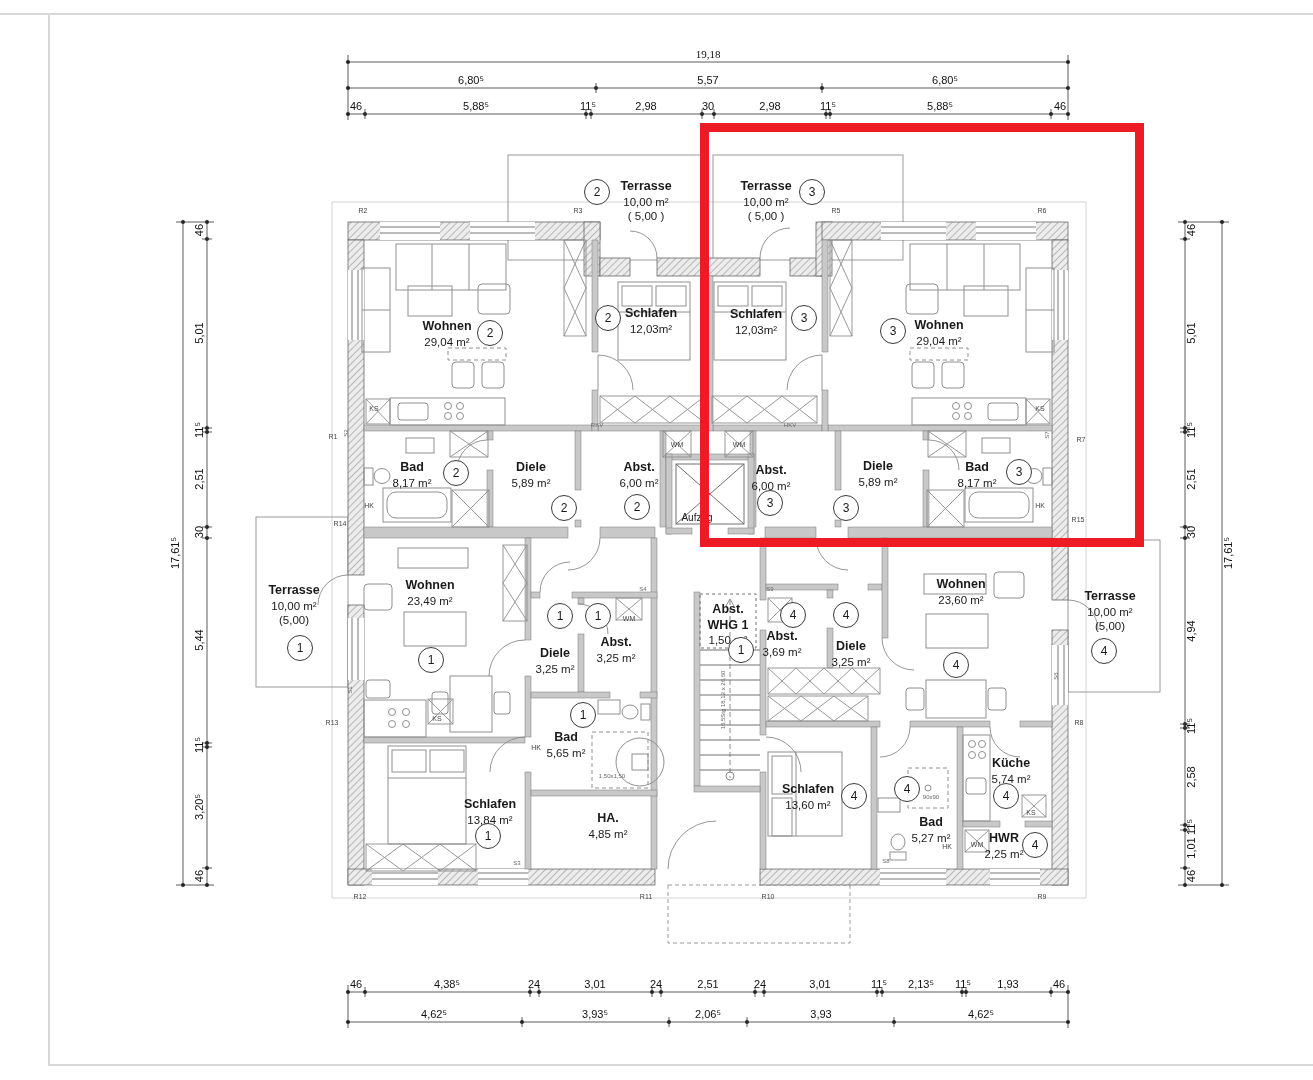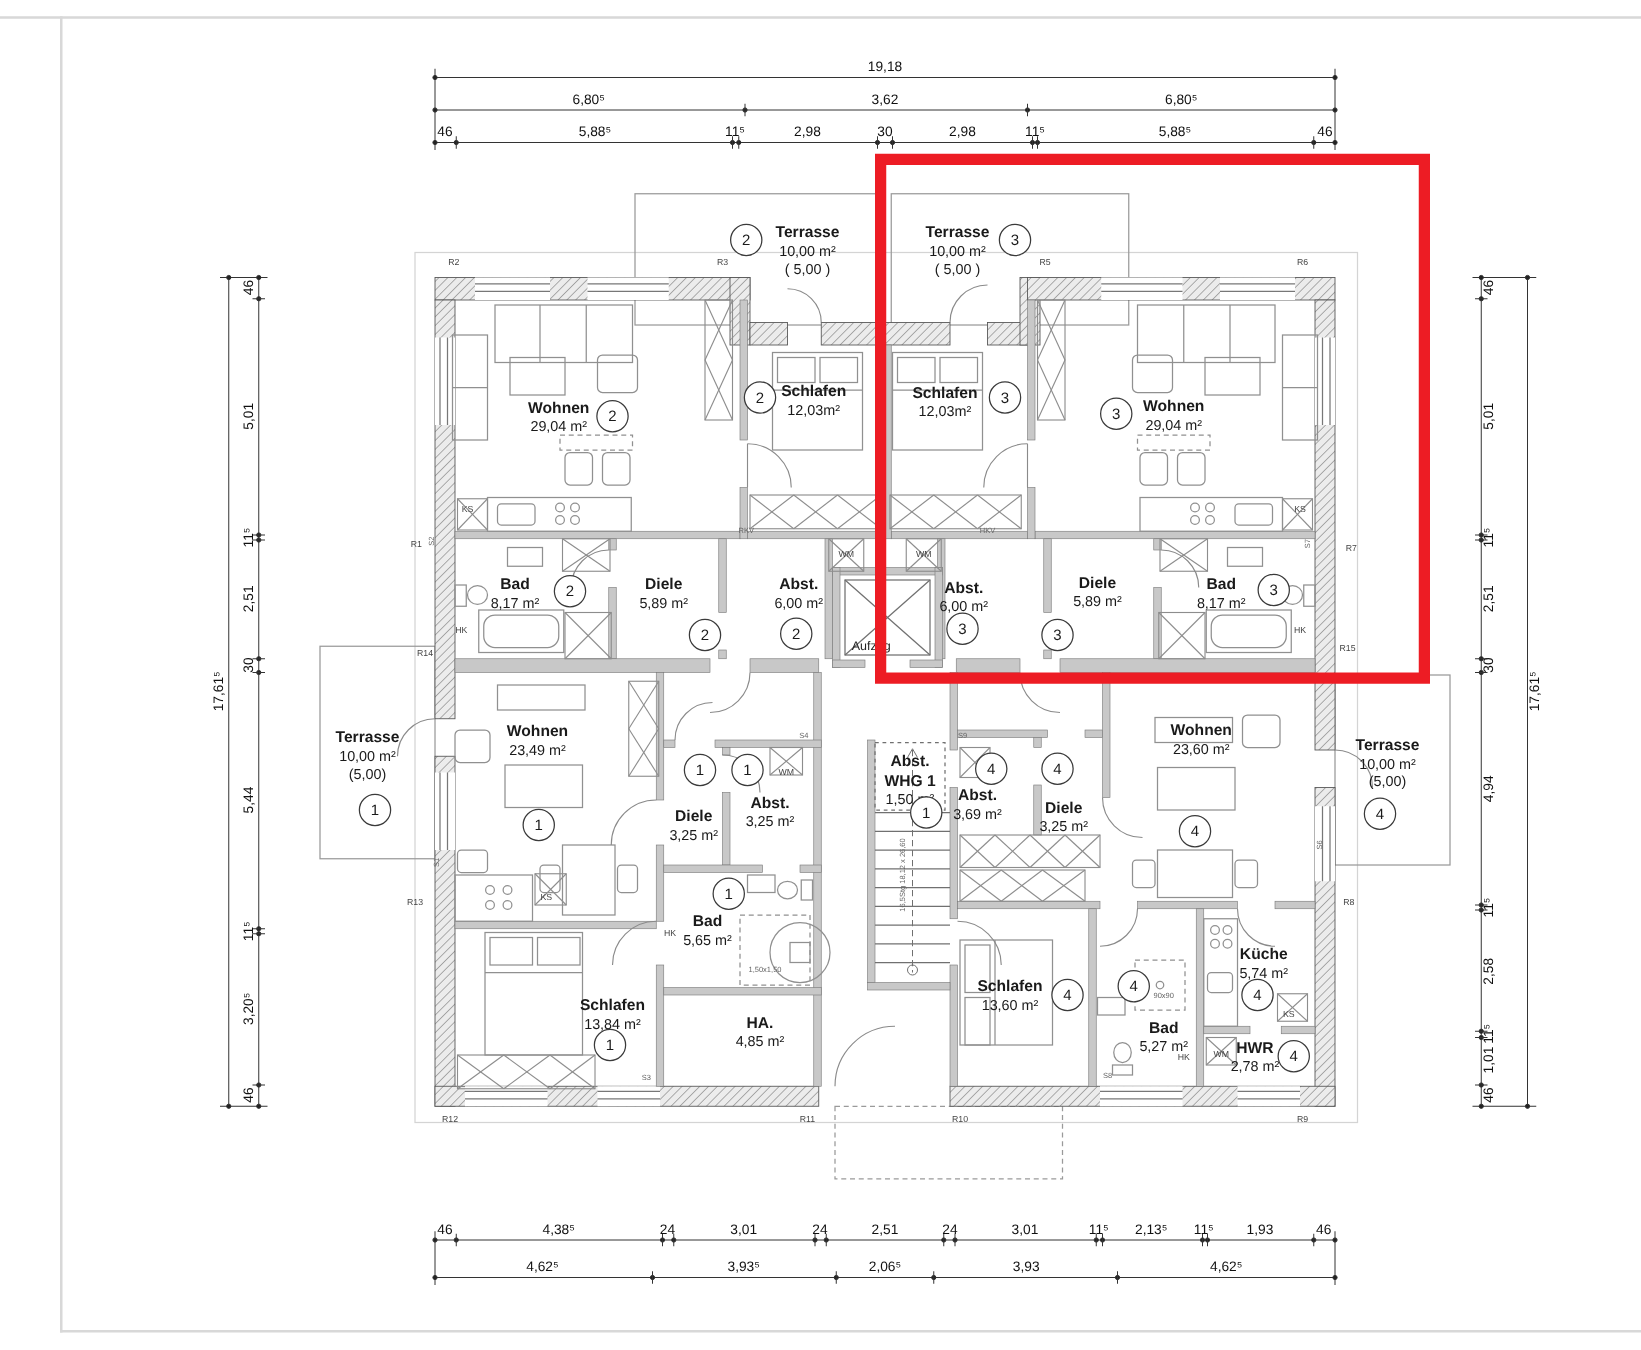--- a/index.html
+++ b/index.html
@@ -567,21 +567,21 @@
       <div class="lbl room" style="left: 490px; top: 812px;"><span class="rname">Schlafen</span><span class="rarea">13,84 m²</span></div>
       <div class="lbl room" style="left: 608px; top: 826px;"><span class="rname">HA.</span><span class="rarea">4,85 m²</span></div>
       <div class="lbl room" style="left: 728px; top: 625px;"><span class="rname">Abst.
 WHG 1</span><span class="rarea">1,50 m²</span></div>
       <div class="lbl room" style="left: 782px; top: 644px;"><span class="rname">Abst.</span><span class="rarea">3,69 m²</span></div>
       <div class="lbl room" style="left: 851px; top: 654px;"><span class="rname">Diele</span><span class="rarea">3,25 m²</span></div>
       <div class="lbl room" style="left: 961px; top: 592px;"><span class="rname">Wohnen</span><span class="rarea">23,60 m²</span></div>
       <div class="lbl room" style="left: 808px; top: 797px;"><span class="rname">Schlafen</span><span class="rarea">13,60 m²</span></div>
       <div class="lbl room" style="left: 931px; top: 830px;"><span class="rname">Bad</span><span class="rarea">5,27 m²</span></div>
       <div class="lbl room" style="left: 1011px; top: 771px;"><span class="rname">Küche</span><span class="rarea">5,74 m²</span></div>
-      <div class="lbl room" style="left: 1004px; top: 846px; text-align: center;"><span class="rname">HWR</span><span class="rarea">2,78 m²</span></div>
+      <div class="lbl room" style="left: 1004px; top: 846px; text-align: center;"><span class="rname">HWR</span><span class="rarea">2,25 m²</span></div>
       <div class="circ" style="left: 597px; top: 192px;">2</div>
       <div class="circ" style="left: 812px; top: 192px;">3</div>
       <div class="circ" style="left: 490px; top: 333px;">2</div>
       <div class="circ" style="left: 608px; top: 318px;">2</div>
       <div class="circ" style="left: 804px; top: 318px;">3</div>
       <div class="circ" style="left: 893px; top: 331px;">3</div>
       <div class="circ" style="left: 456px; top: 473px;">2</div>
       <div class="circ" style="left: 564px; top: 508px;">2</div>
       <div class="circ" style="left: 637px; top: 507px;">2</div>
       <div class="circ" style="left: 770px; top: 503px;">3</div>
@@ -595,23 +595,23 @@
       <div class="circ" style="left: 488px; top: 836px;">1</div>
       <div class="circ" style="left: 741px; top: 650px;">1</div>
       <div class="circ" style="left: 793px; top: 615px;">4</div>
       <div class="circ" style="left: 846px; top: 615px;">4</div>
       <div class="circ" style="left: 956px; top: 665px;">4</div>
       <div class="circ" style="left: 854px; top: 796px;">4</div>
       <div class="circ" style="left: 907px; top: 789px;">4</div>
       <div class="circ" style="left: 1006px; top: 796px;">4</div>
       <div class="circ" style="left: 1035px; top: 845px;">4</div>
       <div class="circ" style="left: 1104px; top: 651px;">4</div>
-      <span class="lbl dim" style="left: 708px; top: 55px;">19,18</span>
+      <span class="lbl dim" style="left: 708px; top: 55px; font-family: Liberation Serif, serif;">19,18</span>
       <span class="lbl dim" style="left: 471px; top: 81px;">6,80⁵</span>
-      <span class="lbl dim" style="left: 708px; top: 81px;">3,62</span>
+      <span class="lbl dim" style="left: 708px; top: 81px;">5,57</span>
       <span class="lbl dim" style="left: 945px; top: 81px;">6,80⁵</span>
       <span class="lbl dim" style="left: 356px; top: 107px;">46</span>
       <span class="lbl dim" style="left: 476px; top: 107px;">5,88⁵</span>
       <span class="lbl dim" style="left: 588px; top: 107px;">11⁵</span>
       <span class="lbl dim" style="left: 646px; top: 107px;">2,98</span>
       <span class="lbl dim" style="left: 708px; top: 107px;">30</span>
       <span class="lbl dim" style="left: 770px; top: 107px;">2,98</span>
       <span class="lbl dim" style="left: 828px; top: 107px;">11⁵</span>
       <span class="lbl dim" style="left: 940px; top: 107px;">5,88⁵</span>
       <span class="lbl dim" style="left: 1060px; top: 107px;">46</span>

